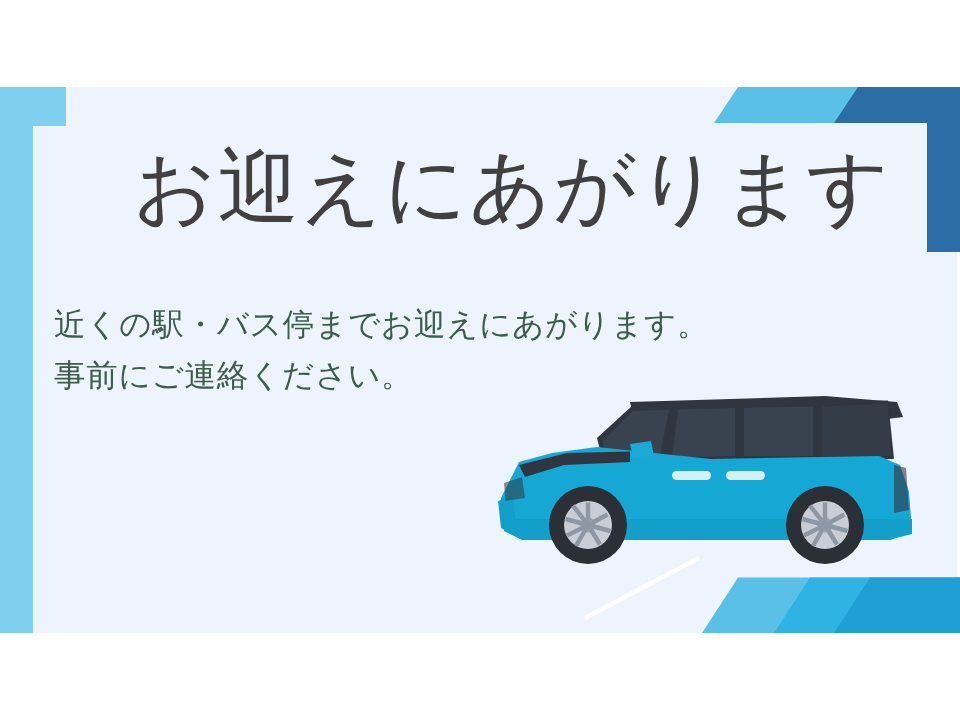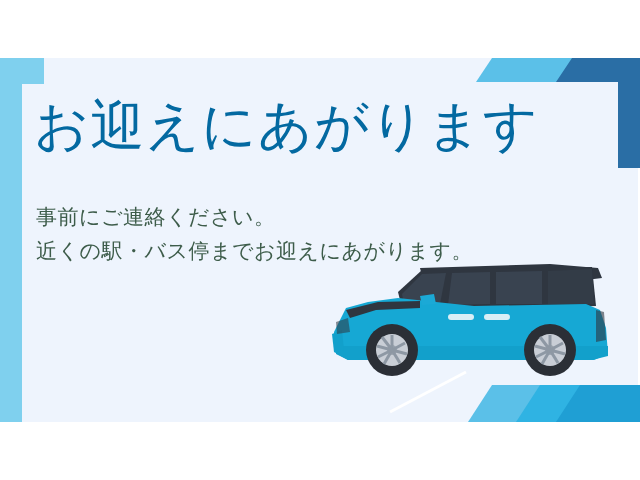--- a/index.html
+++ b/index.html
@@ -62,23 +62,24 @@
 
   
   .headline {
     position: absolute;
     left: 34px;
     top: 94px;
     width: 560px;
     font-size: 54px;
     line-height: 1.18;
     letter-spacing: 1px;
-    color: #0369a1;
+    color: #404040;
     white-space: nowrap;
     font-weight: 400;
+    text-align: right;
   }
 
   .body-lines {
     position: absolute;
     left: 36px;
     top: 200px;
     width: 540px;
     color: #3d5c4a;
     font-size: 21px;
     line-height: 1.62;
@@ -122,22 +123,22 @@
     <path d="M492,385 L640,385 L640,422 L468,422 Z" fill="#5bc0e8"></path>
     <path d="M540,385 L640,385 L640,422 L516,422 Z" fill="#2fb3e3"></path>
     <path d="M580,385 L640,385 L640,422 L556,422 Z" fill="#1f9fd4"></path>
 
     <path d="M390,412 L466,372" stroke="#ffffff" stroke-width="3" fill="none" opacity="0.95"></path>
   </svg>
 
   <div class="headline">お迎えにあがります</div>
 
   <div class="body-lines">
+    <span class="body-line">近くの駅・バス停までお迎えにあがります。</span>
     <span class="body-line">事前にご連絡ください。</span>
-    <span class="body-line">近くの駅・バス停までお迎えにあがります。</span>
   </div>
 
   <div class="car-wrap">
     <svg viewBox="0 0 292 128">
 
       <path d="M96,14 L226,10 L274,14 L278,24 L262,26 L100,30 Z" fill="#2f3640"></path>
 
       <path d="M74,38 L98,16 L268,13 L272,52 L150,56 L78,54 Z" fill="#2f3640"></path>
 
       <path d="M78,40 L98,20 L122,19 L116,50 L80,51 Z" fill="#394350"></path>

